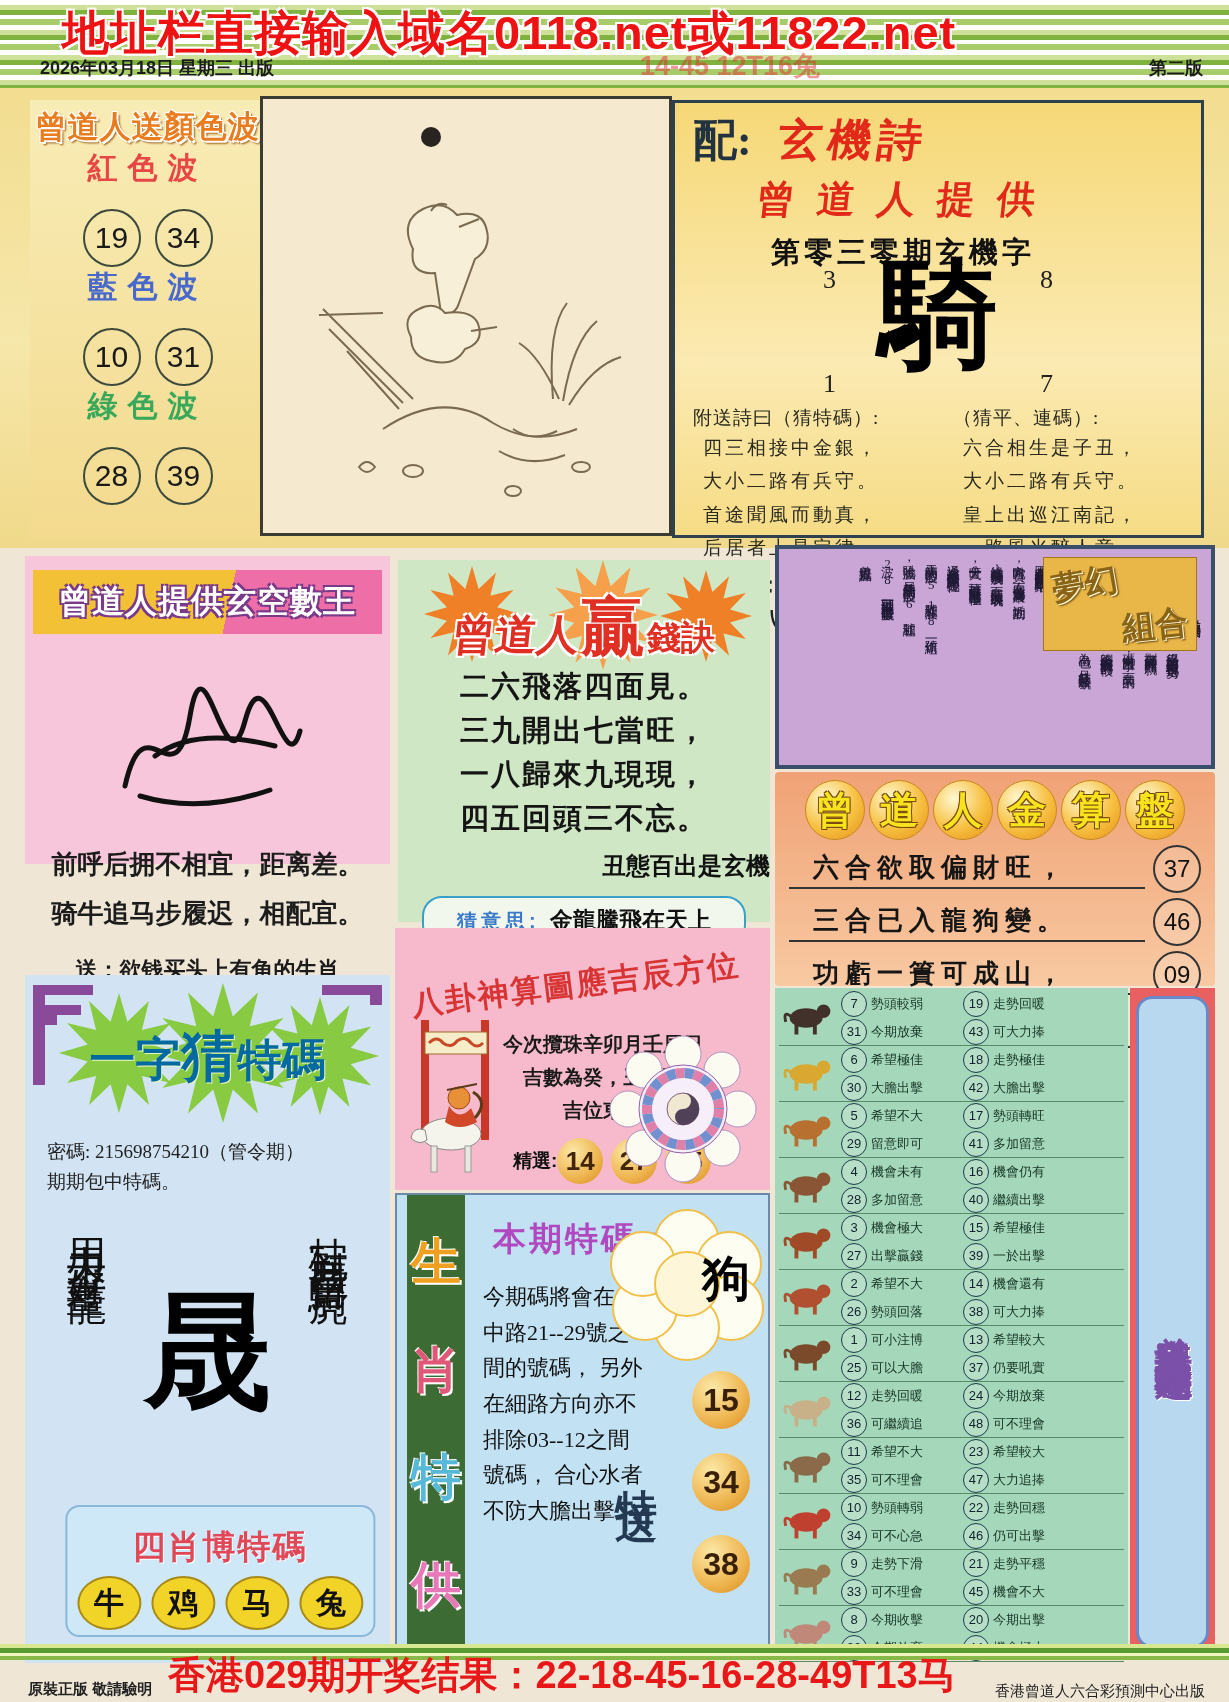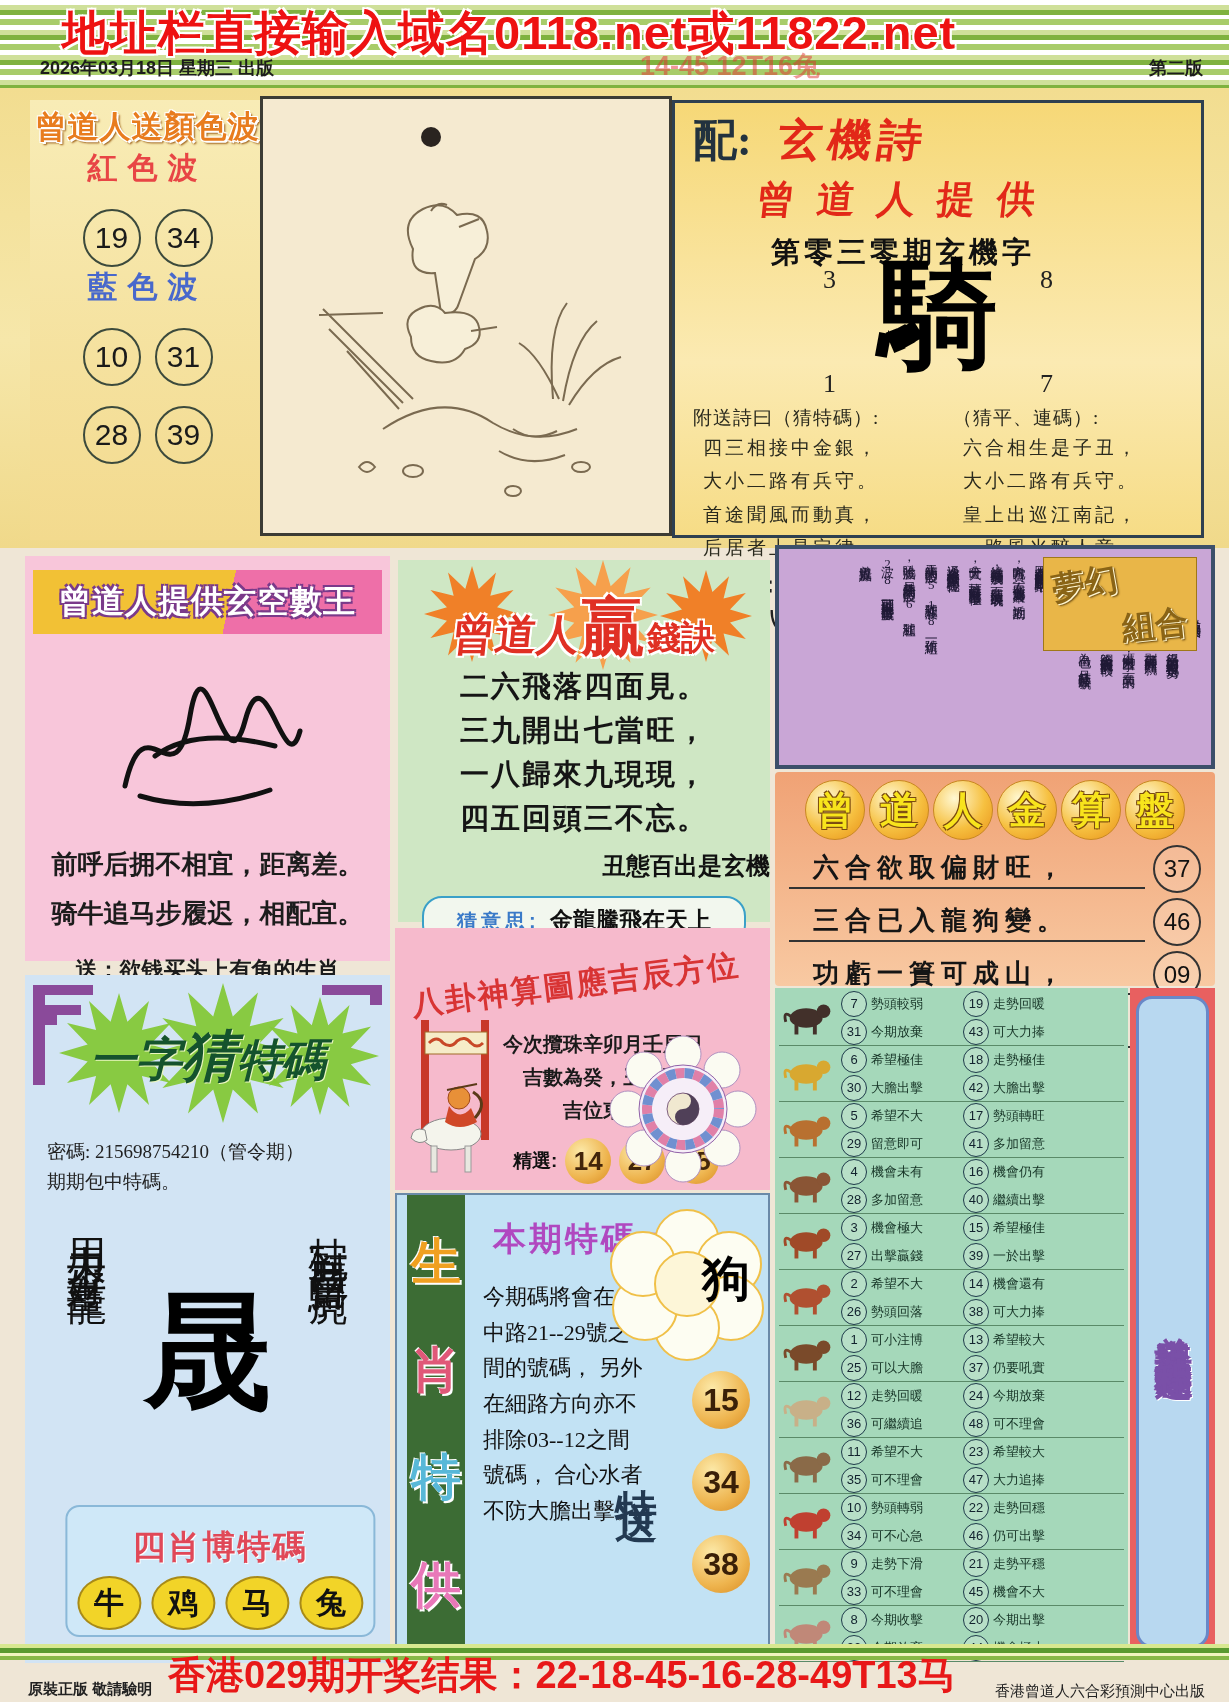--- a/index.html
+++ b/index.html
@@ -37,21 +37,21 @@
   .mys-charblock{position:relative;height:118px;}
   .mys-bigchar{position:absolute;left:0;right:0;top:-16px;text-align:center;font-size:118px;font-weight:bold;color:#000;
     font-family:"Liberation Serif",serif;line-height:1;}
   .corner-num{position:absolute;font-size:26px;color:#222;font-family:"Liberation Serif",serif;}
   .mys-poems{display:flex;gap:30px;margin-top:14px;}
   .mys-col{flex:1;font-family:"Liberation Serif",serif;color:#2a2a1e;}
   .mys-head{font-size:19px;letter-spacing:1px;}
   .mys-line{font-size:19px;line-height:1.75;letter-spacing:3px;margin-left:10px;}
   .mys-bottom{display:flex;gap:26px;font-family:"Liberation Serif",serif;font-size:22px;font-weight:bold;color:#222;margin-top:6px;}
   
-  .xuankong{top:556px;left:25px;width:365px;height:405px;background:#f8c6da;}
+  .xuankong{top:556px;left:25px;width:365px;height:308px;background:#f8c6da;}
   .xk-banner{position:relative;height:64px;margin:14px 8px 0;background:linear-gradient(102deg,#f2c135 56%,#ee6fa8 56%);
     display:flex;align-items:center;justify-content:center;}
   .xk-title{font-size:32px;font-weight:bold;color:#fff;letter-spacing:1px;white-space:nowrap;
     text-shadow:2px 2px 0 #7a3a8a,-2px -2px 0 #7a3a8a,2px -2px 0 #7a3a8a,-2px 2px 0 #7a3a8a;}
   .xk-lines{margin-top:206px;text-align:center;font-family:"Liberation Serif",serif;font-weight:bold;
     font-size:26px;color:#1c1c1c;line-height:1.9;}
   .xk-send{text-align:center;font-size:22px;font-weight:bold;color:#1c1c1c;margin-top:16px;font-family:"Liberation Serif",serif;}
   
   .win{top:560px;left:398px;width:372px;height:362px;background:#cfe7c4;}
   .star12{position:absolute;background:#f08028;
@@ -88,42 +88,42 @@
   .gold-ball span{font-size:38px;font-weight:bold;color:#f8e41c;text-shadow:1px 1px 0 #7a4a10,-1px -1px 0 #7a4a10,1px -1px 0 #7a4a10,-1px 1px 0 #7a4a10;}
   .ab-line{display:flex;align-items:center;margin-top:5px;}
   .ab-text{flex:1;font-size:26px;font-weight:bold;color:#151515;font-family:"Liberation Serif",serif;
     letter-spacing:6px;border-bottom:2px solid #333;padding:0 0 2px 24px;white-space:nowrap;}
   .ab-num{width:44px;height:44px;border:2px solid #333;border-radius:50%;display:flex;align-items:center;justify-content:center;
     font-size:24px;color:#111;margin-left:8px;background:rgba(255,255,255,.15);}
   
   .onechar{top:975px;left:25px;width:365px;height:688px;background:#d2e4f4;}
   .oc-starbox{position:relative;height:158px;}
   .oc-title{position:absolute;top:44px;left:0;right:0;text-align:center;z-index:2;white-space:nowrap;
-    font-weight:bold;color:#14532d;text-shadow:1px 1px 0 #eaf6c0;font-style:italic;}
+    font-weight:bold;color:#0369a1;text-shadow:1px 1px 0 #eaf6c0;}
   .oc-t1{font-size:46px;}.oc-t2{font-size:56px;}.oc-t3{font-size:44px;}
   .gstar{background:#84c838;opacity:.95;}
   .oc-code{font-family:"Liberation Serif",serif;font-size:19px;color:#222;margin:4px 0 0 22px;line-height:1.6;}
   .oc-mid{display:flex;justify-content:space-between;padding:8px 34px 0;}
   .oc-v{font-size:40px;font-family:"Liberation Serif",serif;color:#111;letter-spacing:8px;}
   .oc-big{font-size:128px;font-weight:bold;font-family:"Liberation Serif",serif;color:#000;margin-top:60px;}
   .fourbox{position:absolute;left:50%;transform:translateX(-46%);bottom:26px;width:306px;height:128px;background:#cfe8f8;
     border:2px solid #8ab8d8;border-radius:14px;text-align:center;}
   .four-title{font-size:33px;font-weight:bold;color:#e04858;letter-spacing:2px;margin-top:18px;
     text-shadow:1px 1px 0 #fff;}
   .four-row{display:flex;justify-content:center;gap:10px;margin-top:6px;}
   .four-oval{width:60px;height:50px;background:#f2d428;border:2px solid #a88a18;border-radius:50%;
     display:flex;align-items:center;justify-content:center;font-size:30px;font-weight:bold;color:#111;
     font-family:"Liberation Serif",serif;}
   
   .bagua{top:928px;left:395px;width:375px;height:262px;background:#f6bacc;overflow:hidden;}
   .bg-title{position:absolute;top:34px;left:16px;width:360px;transform:rotate(-7deg);font-size:31px;font-weight:bold;
     color:#d83434;font-family:"Liberation Serif",serif;letter-spacing:2px;white-space:nowrap;}
   .bg-lines{position:absolute;top:100px;left:108px;width:200px;text-align:center;font-size:20px;font-weight:bold;
     color:#1a1a1a;line-height:1.65;}
-  .bg-pick{position:absolute;top:210px;left:118px;display:flex;align-items:center;gap:8px;}
+  .bg-pick{position:absolute;top:210px;left:118px;display:flex;align-items:center;}
   .bg-pick .lbl{font-size:19px;font-weight:bold;color:#111;}
   .pick-ball{width:46px;height:46px;border-radius:50%;background:radial-gradient(circle at 35% 30%,#fce9a8,#eeb44e 60%,#d88a20);
     display:flex;align-items:center;justify-content:center;font-size:26px;font-weight:bold;color:#42250a;}
   
   .special{top:1193px;left:395px;width:375px;height:462px;background:#c2e2f4;border:2px solid #6a8aa8;box-sizing:border-box;}
   .sp-strip{position:absolute;left:10px;top:0;bottom:0;width:58px;background:#3c6c34;display:flex;flex-direction:column;
     align-items:center;justify-content:space-around;padding:14px 0;}
   .sp-strip span{font-size:50px;font-weight:bold;text-shadow:2px 2px 0 #fff,-1px -1px 0 #fff;}
   .sp-heading{position:absolute;top:22px;left:96px;font-size:33px;font-weight:bold;color:#b048c0;letter-spacing:3px;
     font-family:"Liberation Serif",serif;}
@@ -182,20 +182,21 @@
         </div>
       </div>
       <div class="wave-group">
         <div class="wave-label" style="color: rgb(72, 104, 204);">藍色波</div>
         <div class="wave-nums">
           <span class="wave-num">10</span>
           <span class="wave-num">31</span>
         </div>
       </div>
       <div class="wave-group">
+        <div class="wave-label" style="color: rgb(58, 168, 90);">綠色波</div>
         <div class="wave-nums">
           <span class="wave-num">28</span>
           <span class="wave-num">39</span>
         </div>
       </div>
     </div>
 </div>
 
 <div class="abs bird-box">
   <svg width="400" height="428" viewBox="0 0 400 428">

